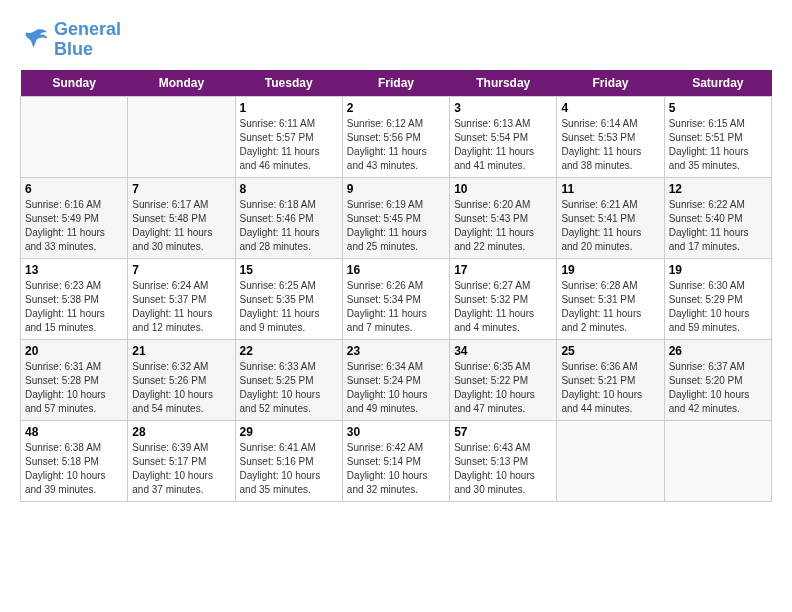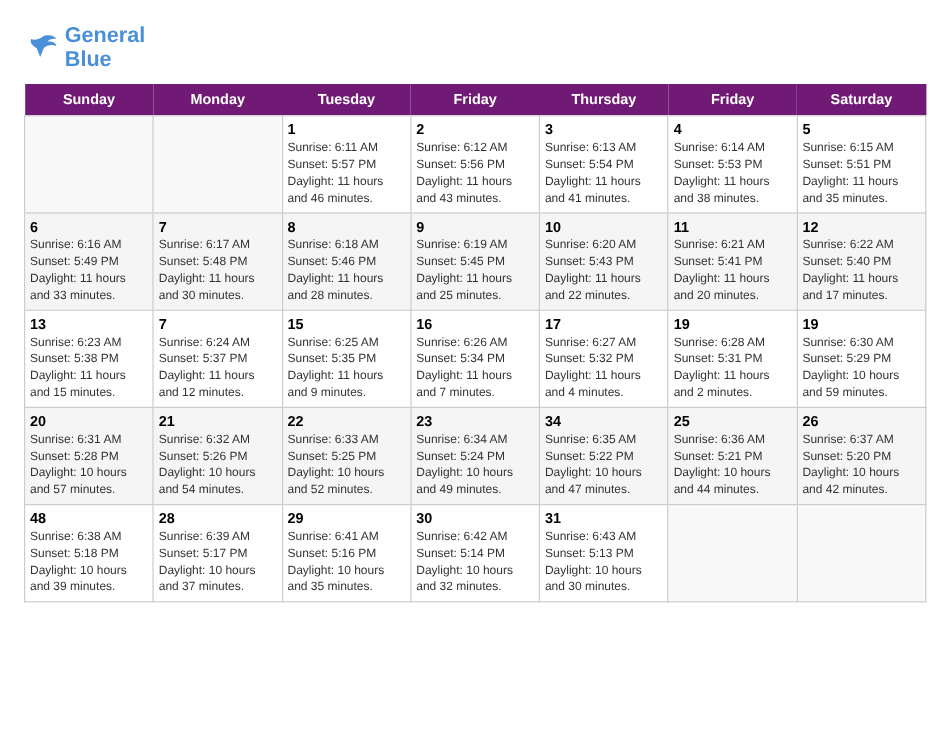--- a/index.html
+++ b/index.html
@@ -304,21 +304,21 @@
           Sunrise: 6:41 AM<br>Sunset: 5:16 PM<br>Daylight: 10 hours and 35 minutes.
         </div>
         </td>
         <td>
           <span class="day-number">30</span>
         <div class="day-info">
           Sunrise: 6:42 AM<br>Sunset: 5:14 PM<br>Daylight: 10 hours and 32 minutes.
         </div>
         </td>
         <td>
-          <span class="day-number">31</span>
+          <span class="day-number">57</span>
         <div class="day-info">
           Sunrise: 6:43 AM<br>Sunset: 5:13 PM<br>Daylight: 10 hours and 30 minutes.
         </div>
         </td>
         <td class="empty-cell"></td>
         <td class="empty-cell"></td>
       </tr>
     </tbody>
 </table>
 

